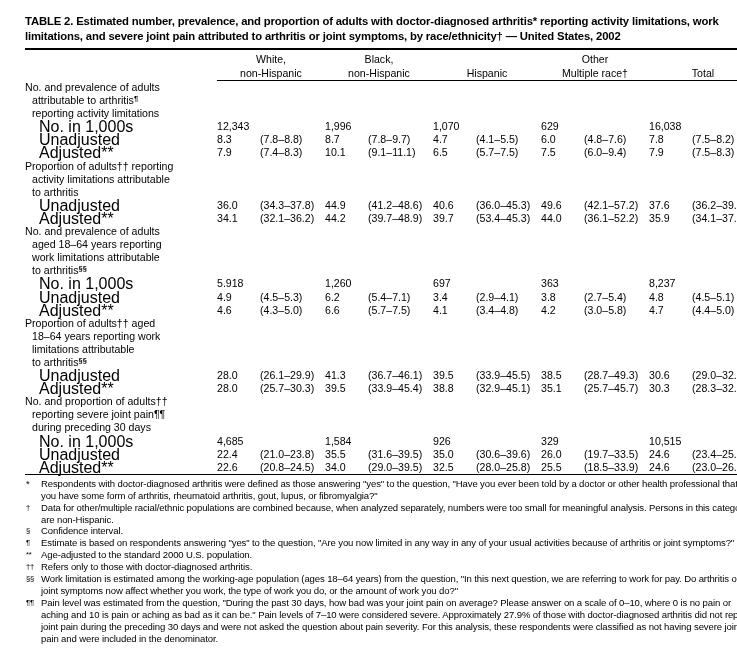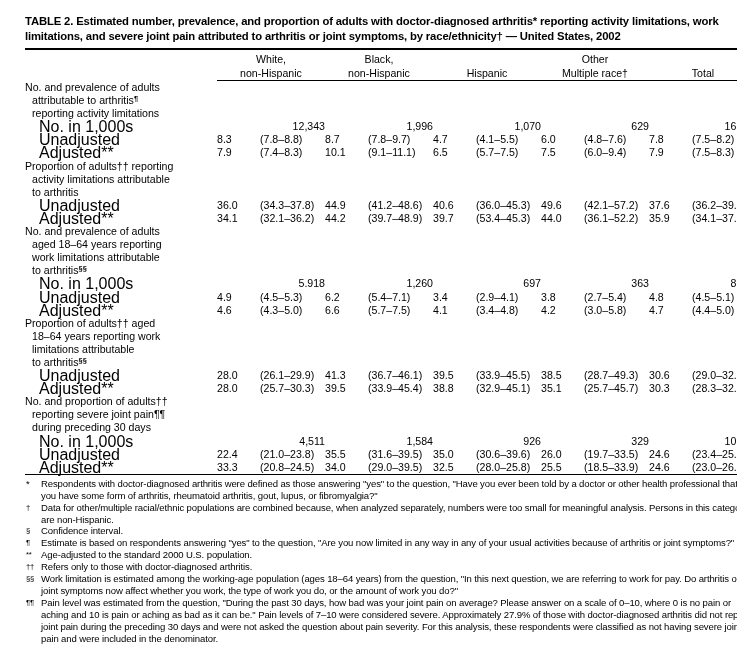--- a/index.html
+++ b/index.html
@@ -104,21 +104,21 @@
     padding-right: 2px !important;
   }
   td.ci {
     text-align: left;
     font-size: 10.6px;
     line-height: 13.1px;
     white-space: nowrap;
     padding-left: 5px !important;
   }
   td.num-center {
-    text-align: right;
+    text-align: left;
     font-size: 10.6px;
     line-height: 13.1px;
     white-space: nowrap;
   }
   .bold { font-weight: bold; }
 
   sup {
     font-size: 7.4px;
     line-height: 0;
     vertical-align: 3.4px;
@@ -367,42 +367,42 @@
           <td colspan="11" class="sec-head l1">No. and proportion of adults††</td>
         </tr>
         <tr>
           <td colspan="11" class="sec-head l2">reporting severe joint pain¶¶</td>
         </tr>
         <tr>
           <td colspan="11" class="sec-head l2">during preceding 30 days</td>
         </tr>
         <tr>
           <td class="row-label">No. in 1,000s</td>
-          <td colspan="2" class="num-center">4,511</td>
+          <td colspan="2" class="num-center">4,685</td>
           <td colspan="2" class="num-center">1,584</td>
           <td colspan="2" class="num-center">926</td>
           <td colspan="2" class="num-center">329</td>
           <td colspan="2" class="num-center bold">10,515</td>
         </tr>
         <tr>
           <td class="row-label">Unadjusted</td>
           <td class="num">22.4</td>
           <td class="ci">(21.0–23.8)</td>
           <td class="num">35.5</td>
           <td class="ci">(31.6–39.5)</td>
           <td class="num">35.0</td>
           <td class="ci">(30.6–39.6)</td>
           <td class="num">26.0</td>
           <td class="ci">(19.7–33.5)</td>
           <td class="num bold">24.6</td>
           <td class="ci bold">(23.4–25.9)</td>
         </tr>
         <tr>
           <td class="row-label">Adjusted**</td>
-          <td class="num">33.3</td>
+          <td class="num">22.6</td>
           <td class="ci">(20.8–24.5)</td>
           <td class="num">34.0</td>
           <td class="ci">(29.0–39.5)</td>
           <td class="num">32.5</td>
           <td class="ci">(28.0–25.8)</td>
           <td class="num">25.5</td>
           <td class="ci">(18.5–33.9)</td>
           <td class="num bold">24.6</td>
           <td class="ci bold">(23.0–26.3)</td>
         </tr>

